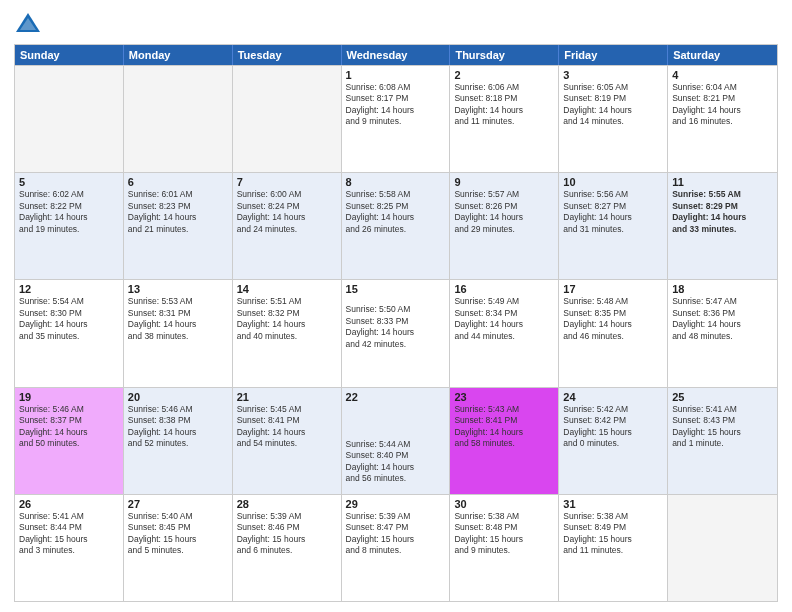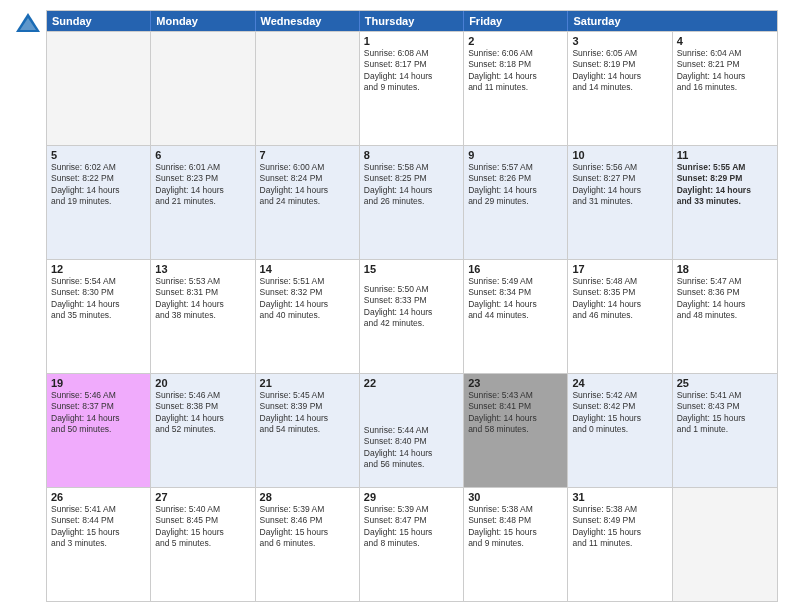--- a/index.html
+++ b/index.html
@@ -7,21 +7,21 @@
       font-family: Arial, sans-serif;
       background: #fff;
       width: 792px;
       height: 612px;
       overflow: hidden;
     }
     .page {
       width: 792px;
       height: 612px;
       display: flex;
-      flex-direction: row;
+      flex-direction: column;
       padding: 10px 14px 10px 14px;
     }
     .header {
       display: flex;
       justify-content: space-between;
       align-items: flex-start;
       margin-bottom: 6px;
     }
     .logo {
       display: flex;
@@ -133,20 +133,21 @@
     <div class="title-block">
       <div class="main-title"></div>
       <div class="subtitle"></div>
     </div>
   </div>
 
   <div class="calendar">
     <div class="cal-header-row">
     <div class="cal-header-cell">Sunday</div>
         <div class="cal-header-cell">Monday</div>
+        <div class="cal-header-cell">Tuesday</div>
         <div class="cal-header-cell">Wednesday</div>
         <div class="cal-header-cell">Thursday</div>
         <div class="cal-header-cell">Friday</div>
         <div class="cal-header-cell">Saturday</div>
       </div>
     <div class="cal-body">
     <div class="cal-row">
           <div class="cal-cell empty" style="background: rgb(244, 244, 244);"></div>
           <div class="cal-cell empty" style="background: rgb(244, 244, 244);"></div>
           <div class="cal-cell empty" style="background: rgb(244, 244, 244);"></div>
@@ -292,32 +293,32 @@
           <div class="cal-cell" style="background: rgb(232, 238, 248);">
             <span class="day-num">20</span>
             <div class="cell-text" style="white-space: pre-line;">Sunrise: 5:46 AM
 Sunset: 8:38 PM
 Daylight: 14 hours
 and 52 minutes.</div>
           </div>
           <div class="cal-cell" style="background: rgb(232, 238, 248);">
             <span class="day-num">21</span>
             <div class="cell-text" style="white-space: pre-line;">Sunrise: 5:45 AM
-Sunset: 8:39 PM
+Sunset: 8:41 PM
 Daylight: 14 hours
 and 54 minutes.</div>
           </div>
           <div class="cal-cell" style="background: rgb(232, 238, 248);">
             <span class="day-num">22</span>
             <div class="cell-text" style="white-space: pre-line; margin-top: 36px;">Sunrise: 5:44 AM
 Sunset: 8:40 PM
 Daylight: 14 hours
 and 56 minutes.</div>
           </div>
-          <div class="cal-cell" style="background: #a3a3a3;">
+          <div class="cal-cell" style="background: #d946ef;">
             <span class="day-num">23</span>
             <div class="cell-text" style="white-space: pre-line;">Sunrise: 5:43 AM
 Sunset: 8:41 PM
 Daylight: 14 hours
 and 58 minutes.</div>
           </div>
           <div class="cal-cell" style="background: rgb(232, 238, 248);">
             <span class="day-num">24</span>
             <div class="cell-text" style="white-space: pre-line;">Sunrise: 5:42 AM
 Sunset: 8:42 PM

